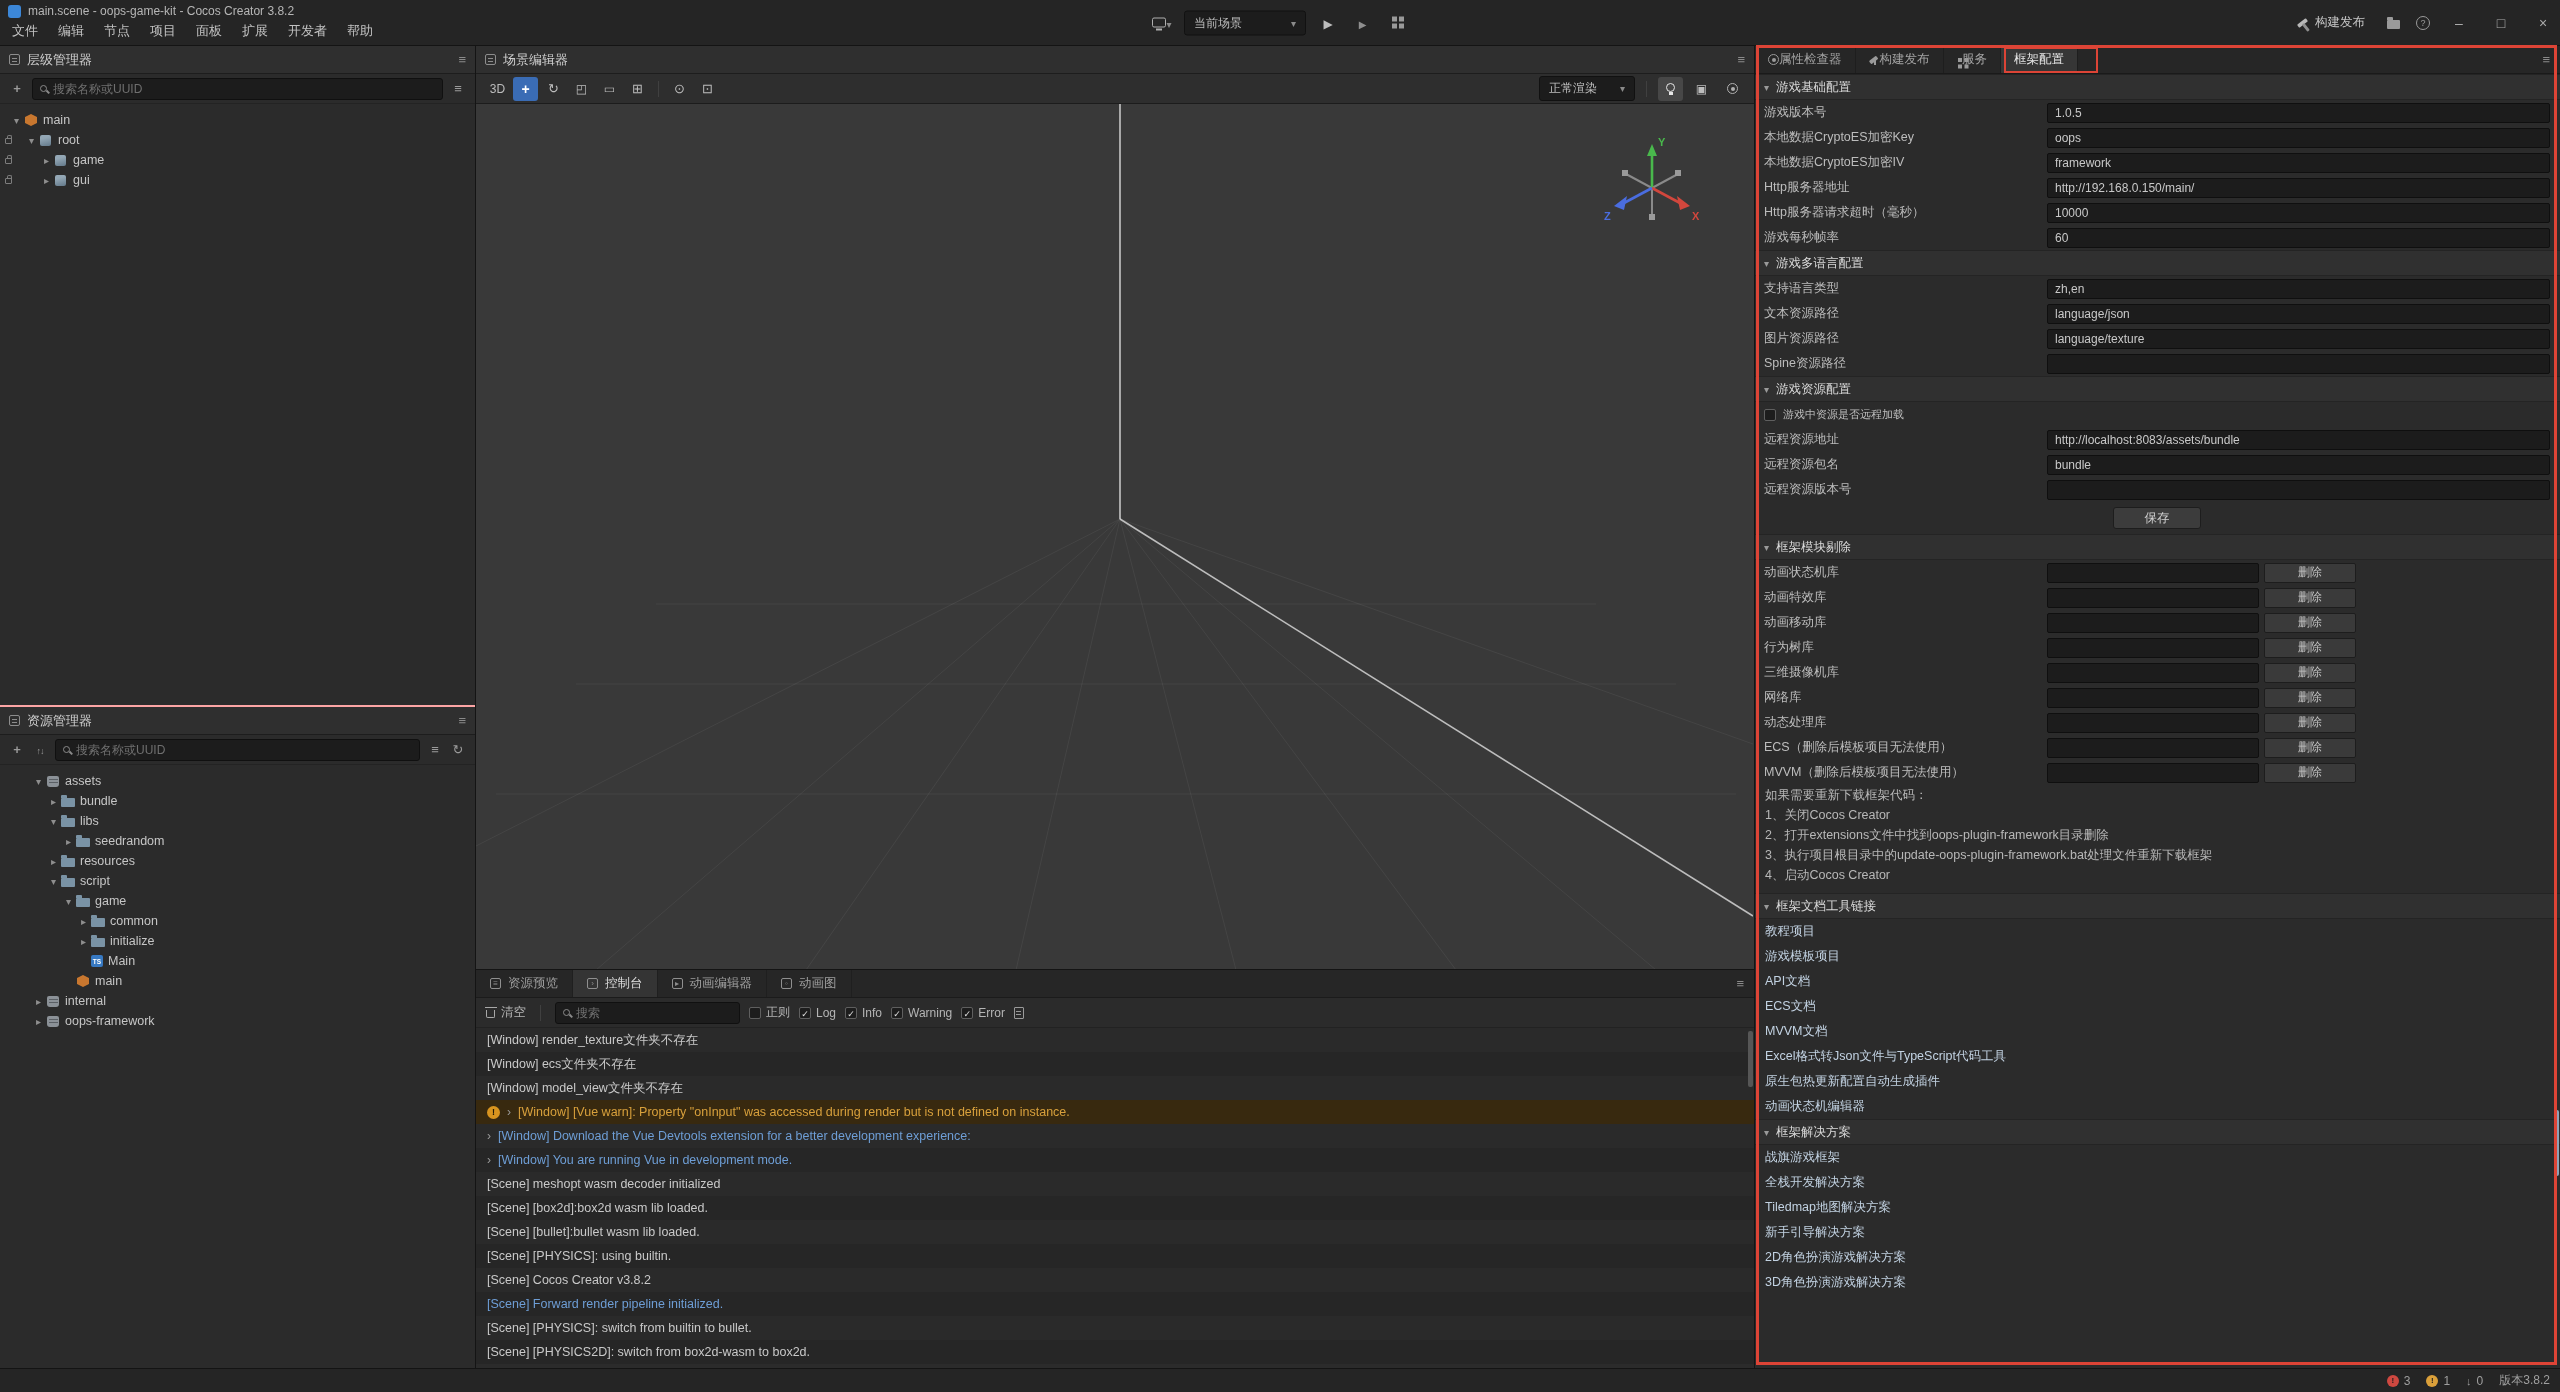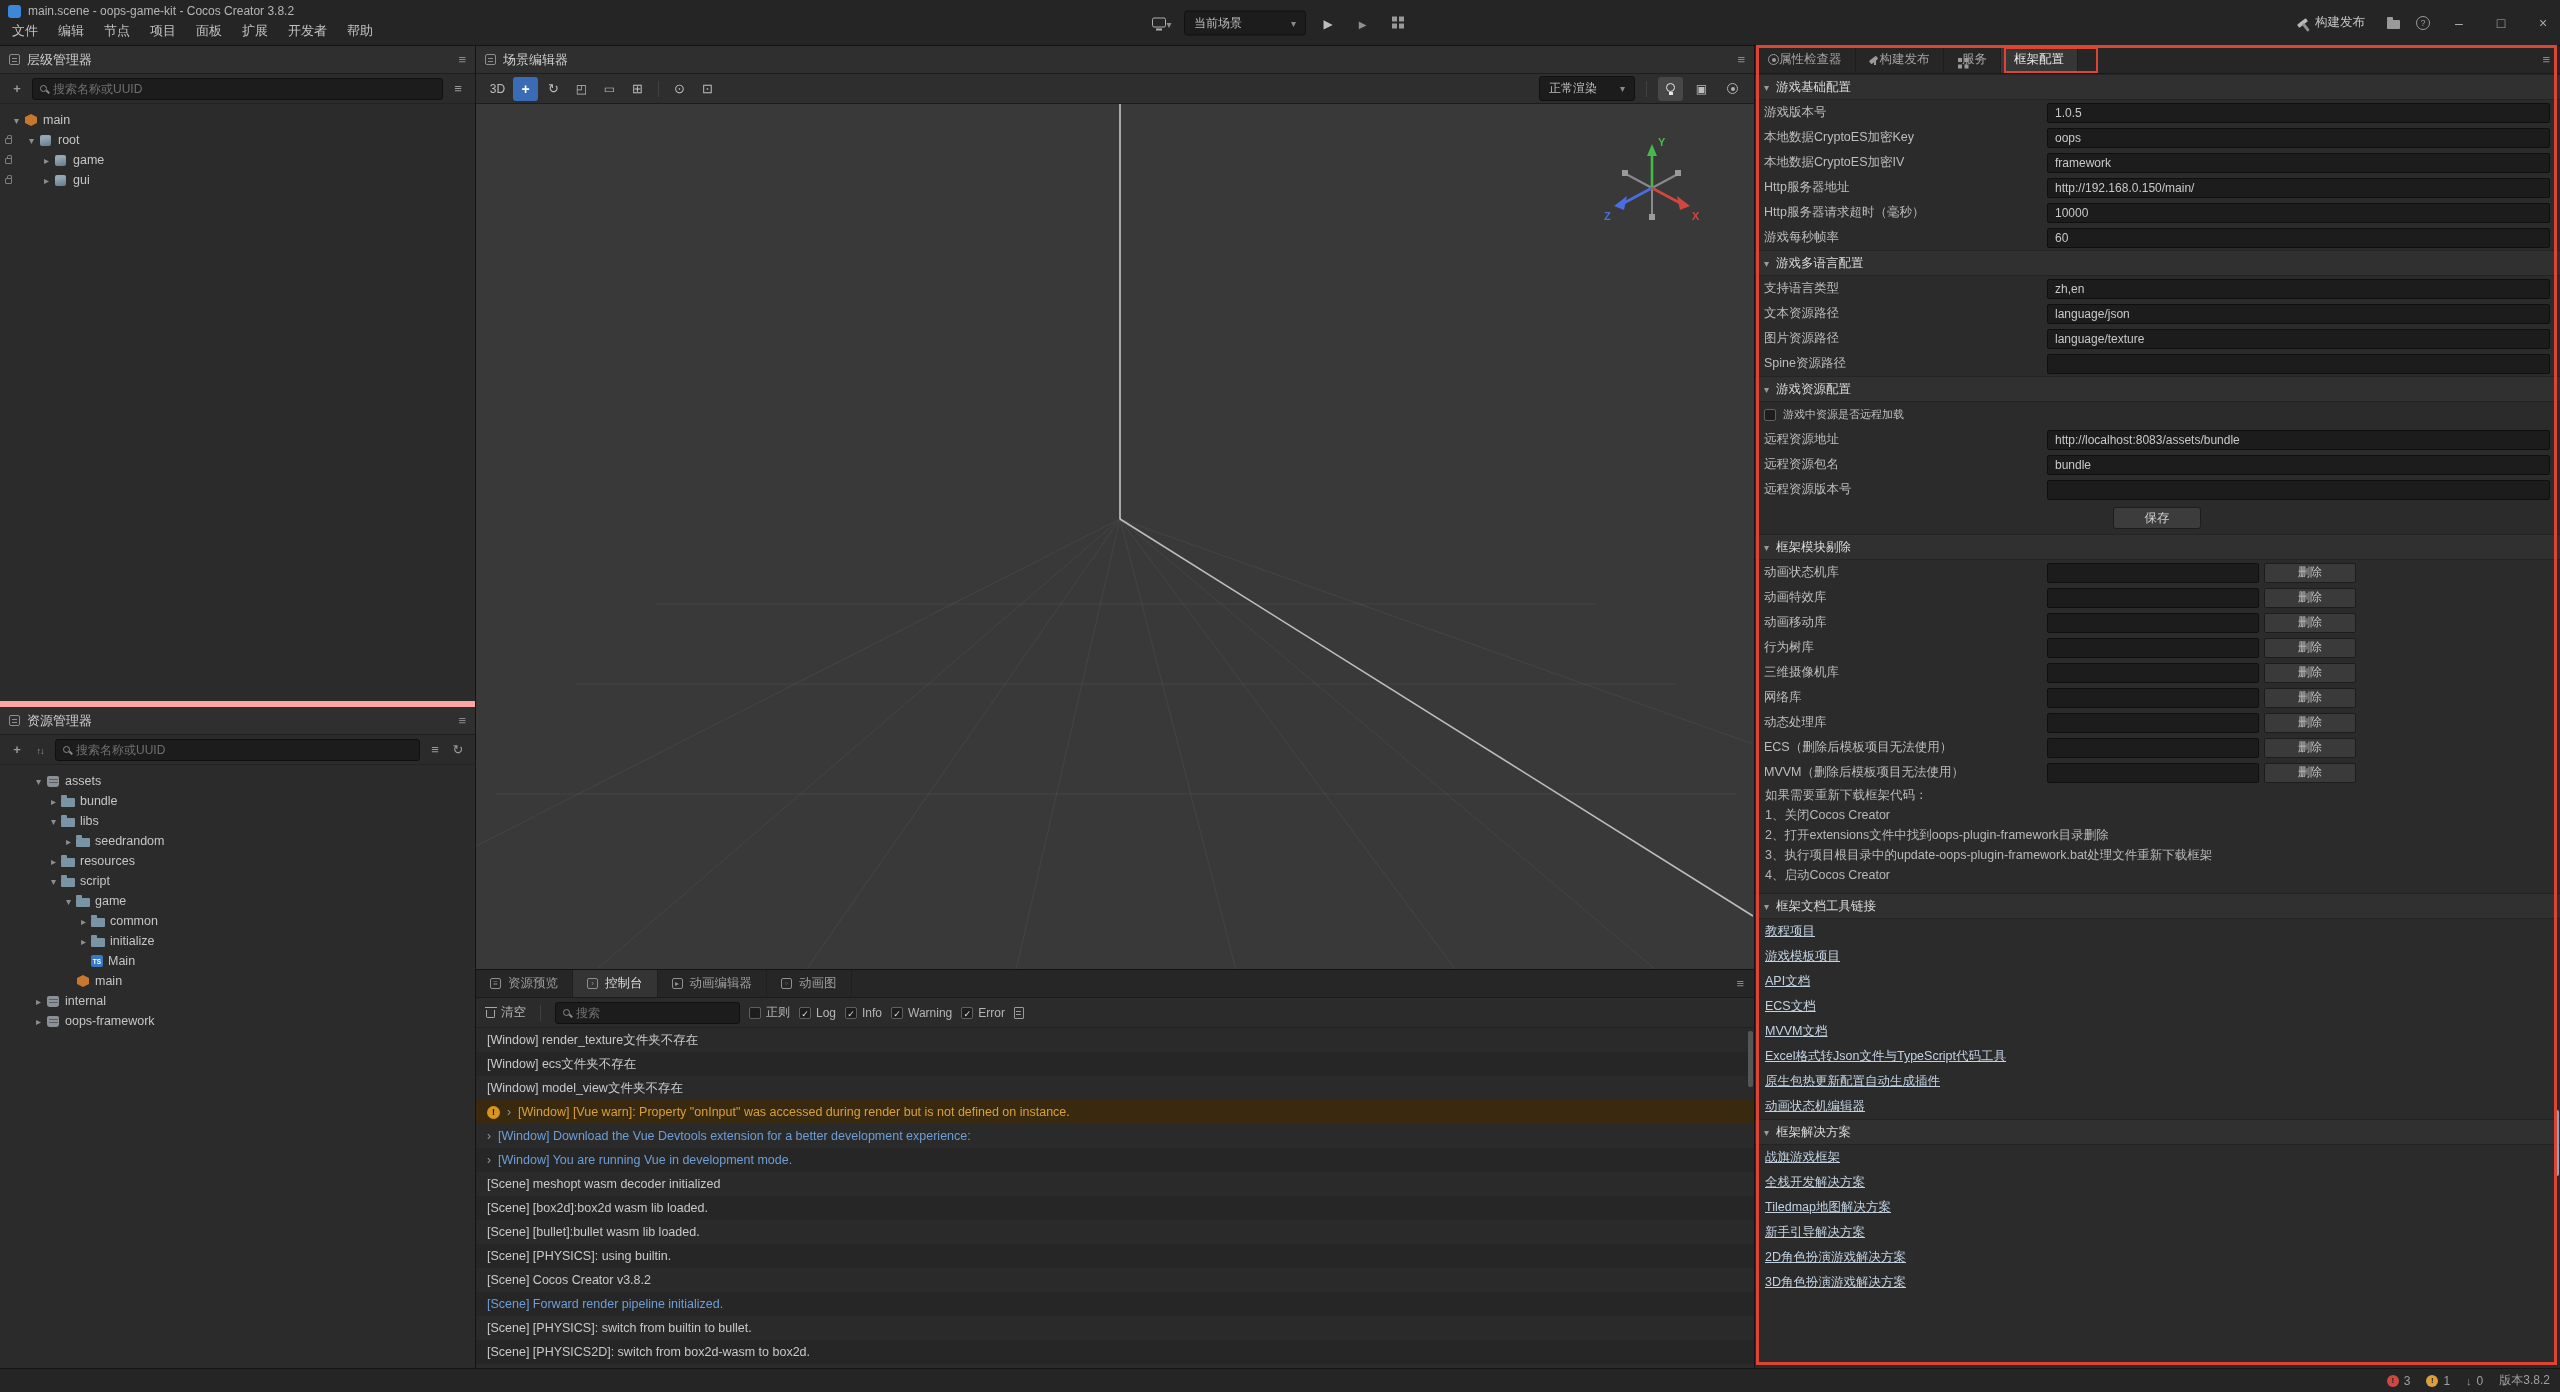--- a/index.html
+++ b/index.html
@@ -152,21 +152,21 @@
 .f-row{height:25px;display:flex;align-items:center;padding:0 10px 0 9px}
 .f-label{width:283px;flex:none;font-size:12.5px;color:#bdbdbd;white-space:nowrap;overflow:hidden}
 .f-input{flex:1;height:20px;background:#1c1c1c;border:1px solid #0f0f0f;border-radius:2px;color:#c9c9c9;font:12px "Liberation Sans",sans-serif;padding:0 7px;outline:none}
 .m-input{flex:none;width:212px;height:20px;background:#1c1c1c;border:1px solid #0f0f0f;border-radius:2px}
 .m-btn{flex:none;width:92px;height:20px;margin-left:5px;background:#3a3a3a;border:1px solid #1d1d1d;border-radius:2px;color:#c3c3c3;font:12px "Liberation Sans",sans-serif}
 .chk-row{height:25px;display:flex;align-items:center;gap:7px;padding-left:9px;font-size:11px;color:#bdbdbd}
 .save-row{height:32px;display:flex;align-items:center}
 .save-btn{margin-left:358px;width:88px;height:22px;background:#3c3c3c;border:1px solid #1d1d1d;border-radius:3px;color:#cfcfcf;font:12.5px "Liberation Sans",sans-serif}
 .note{height:20px;line-height:20px;padding-left:10px;font-size:12.5px;color:#b8b8b8;white-space:nowrap}
 .link-row{height:25px;display:flex;align-items:center;padding-left:10px}
-.link{color:#c2d2e2;text-decoration:underline;font-size:12.5px;cursor:pointer}
+.link{color:#c2d2e2;font-size:12.5px;cursor:pointer}
 .gap8{height:8px}
 .insp-scroll{position:absolute;right:1px;top:1036px;width:5px;height:66px;background:#8fa3b8;border-radius:2px}
 
 
 .statusbar{height:24px;background:#252525;border-top:1px solid #141414;display:flex;align-items:center;justify-content:flex-end;gap:16px;padding:0 10px;font-size:12px;color:#9f9f9f}
 .sb-badge{display:flex;align-items:center;gap:5px}
 .sb-dot{width:12px;height:12px;border-radius:50%;display:flex;align-items:center;justify-content:center;font-size:8px;font-weight:700;color:#1d1d1d}
 .sb-err{background:#cf4840}
 .sb-warn{background:#dba03a}
 .sb-dl{color:#9a9a9a;font-size:11px}
@@ -234,21 +234,21 @@
       <span class="win-btn">–</span>
       <span class="win-btn">□</span>
       <span class="win-btn">×</span>
     </div>
   </div>
 
   <div class="main">
 
     <div class="col-left">
 
-      <div class="panel" style="height:661px;flex:none;border-bottom:6px solid #fca5a5">
+      <div class="panel" style="height:661px;flex:none;border-bottom:2px solid #fca5a5">
         <div class="p-head">
           <span class="ph-ic"></span>
           <span>层级管理器</span>
           <span class="burger"></span>
         </div>
         <div class="tb-row">
           <span class="sm-ic ic-plus"></span>
           <span class="inputbox">
             <span class="ic-mag"></span>
             <input class="txt" placeholder="搜索名称或UUID" style="">

